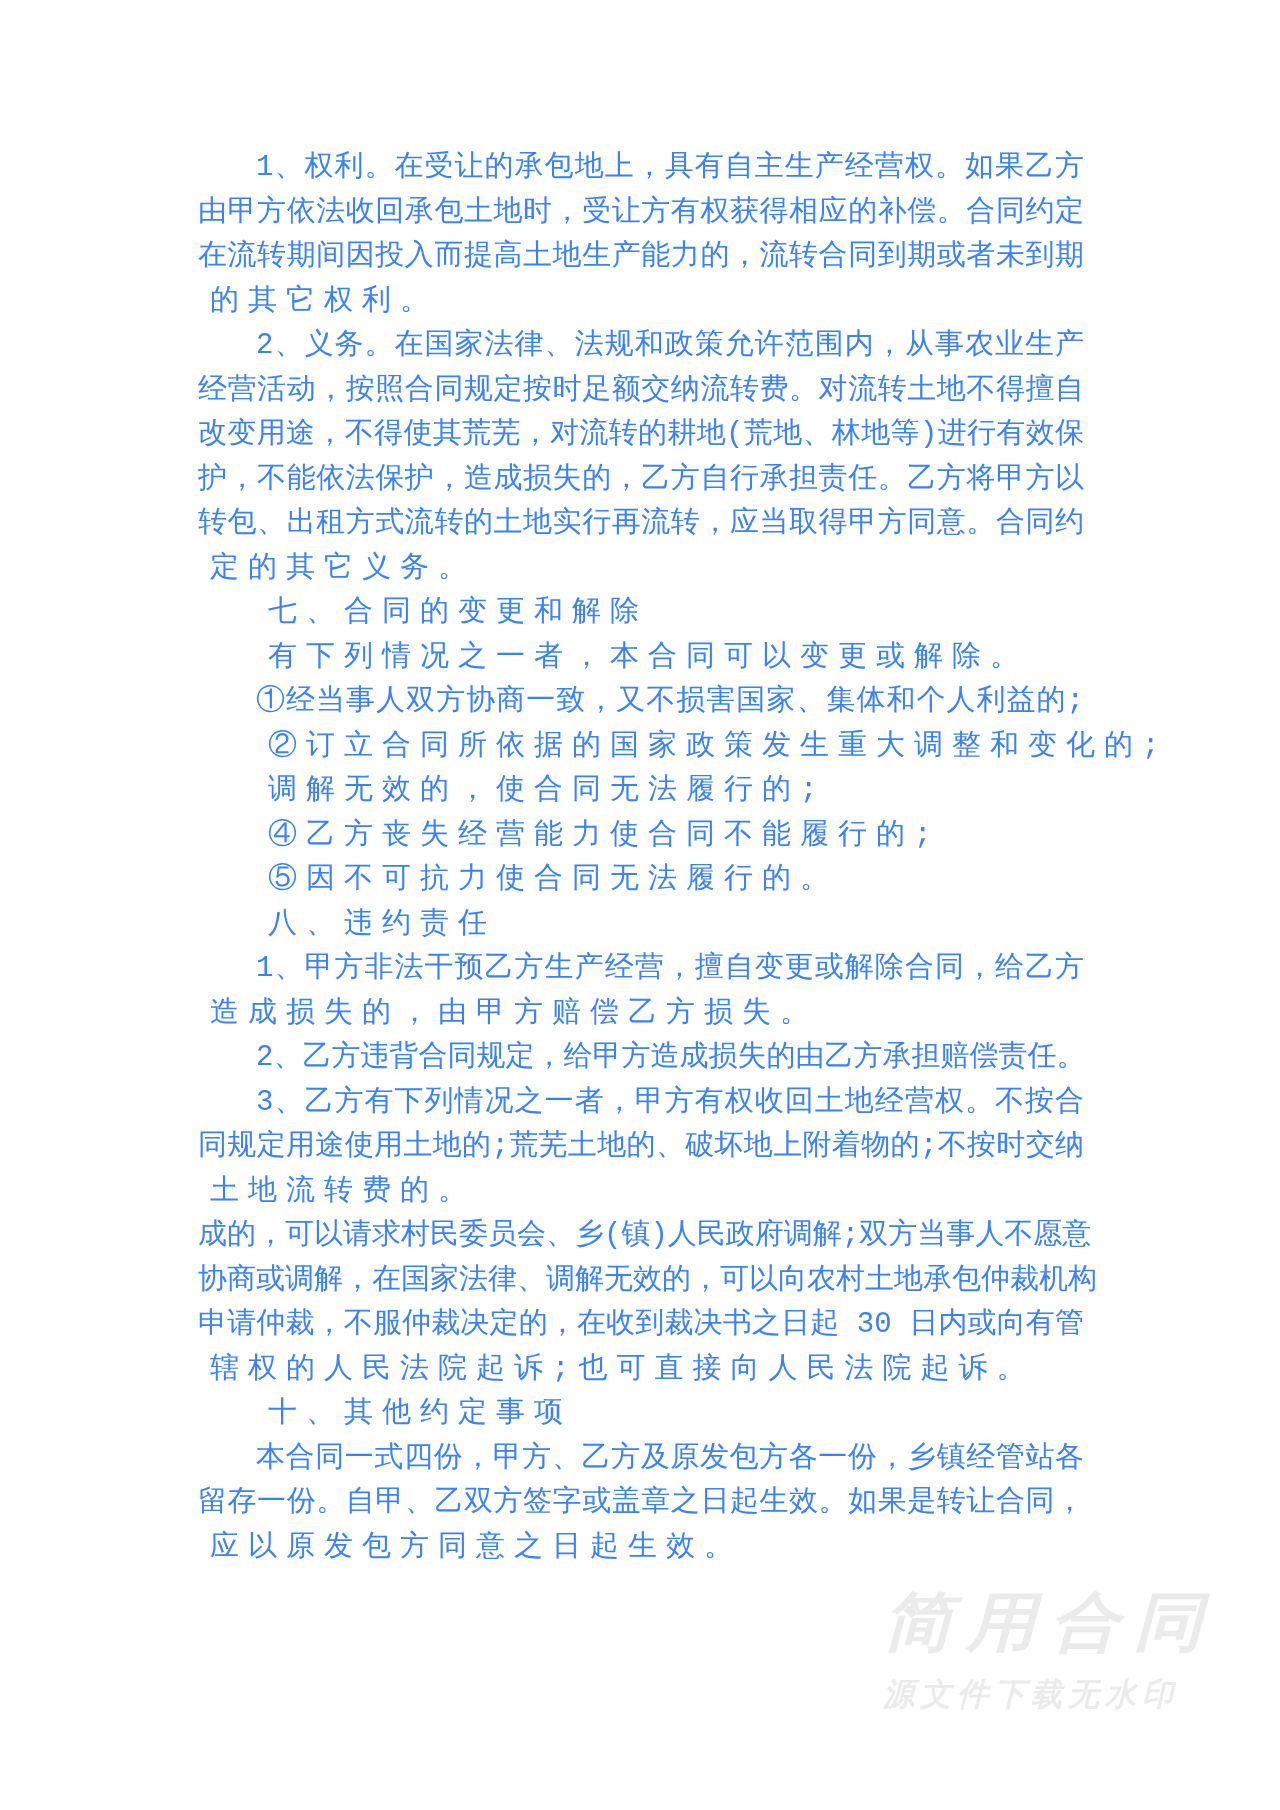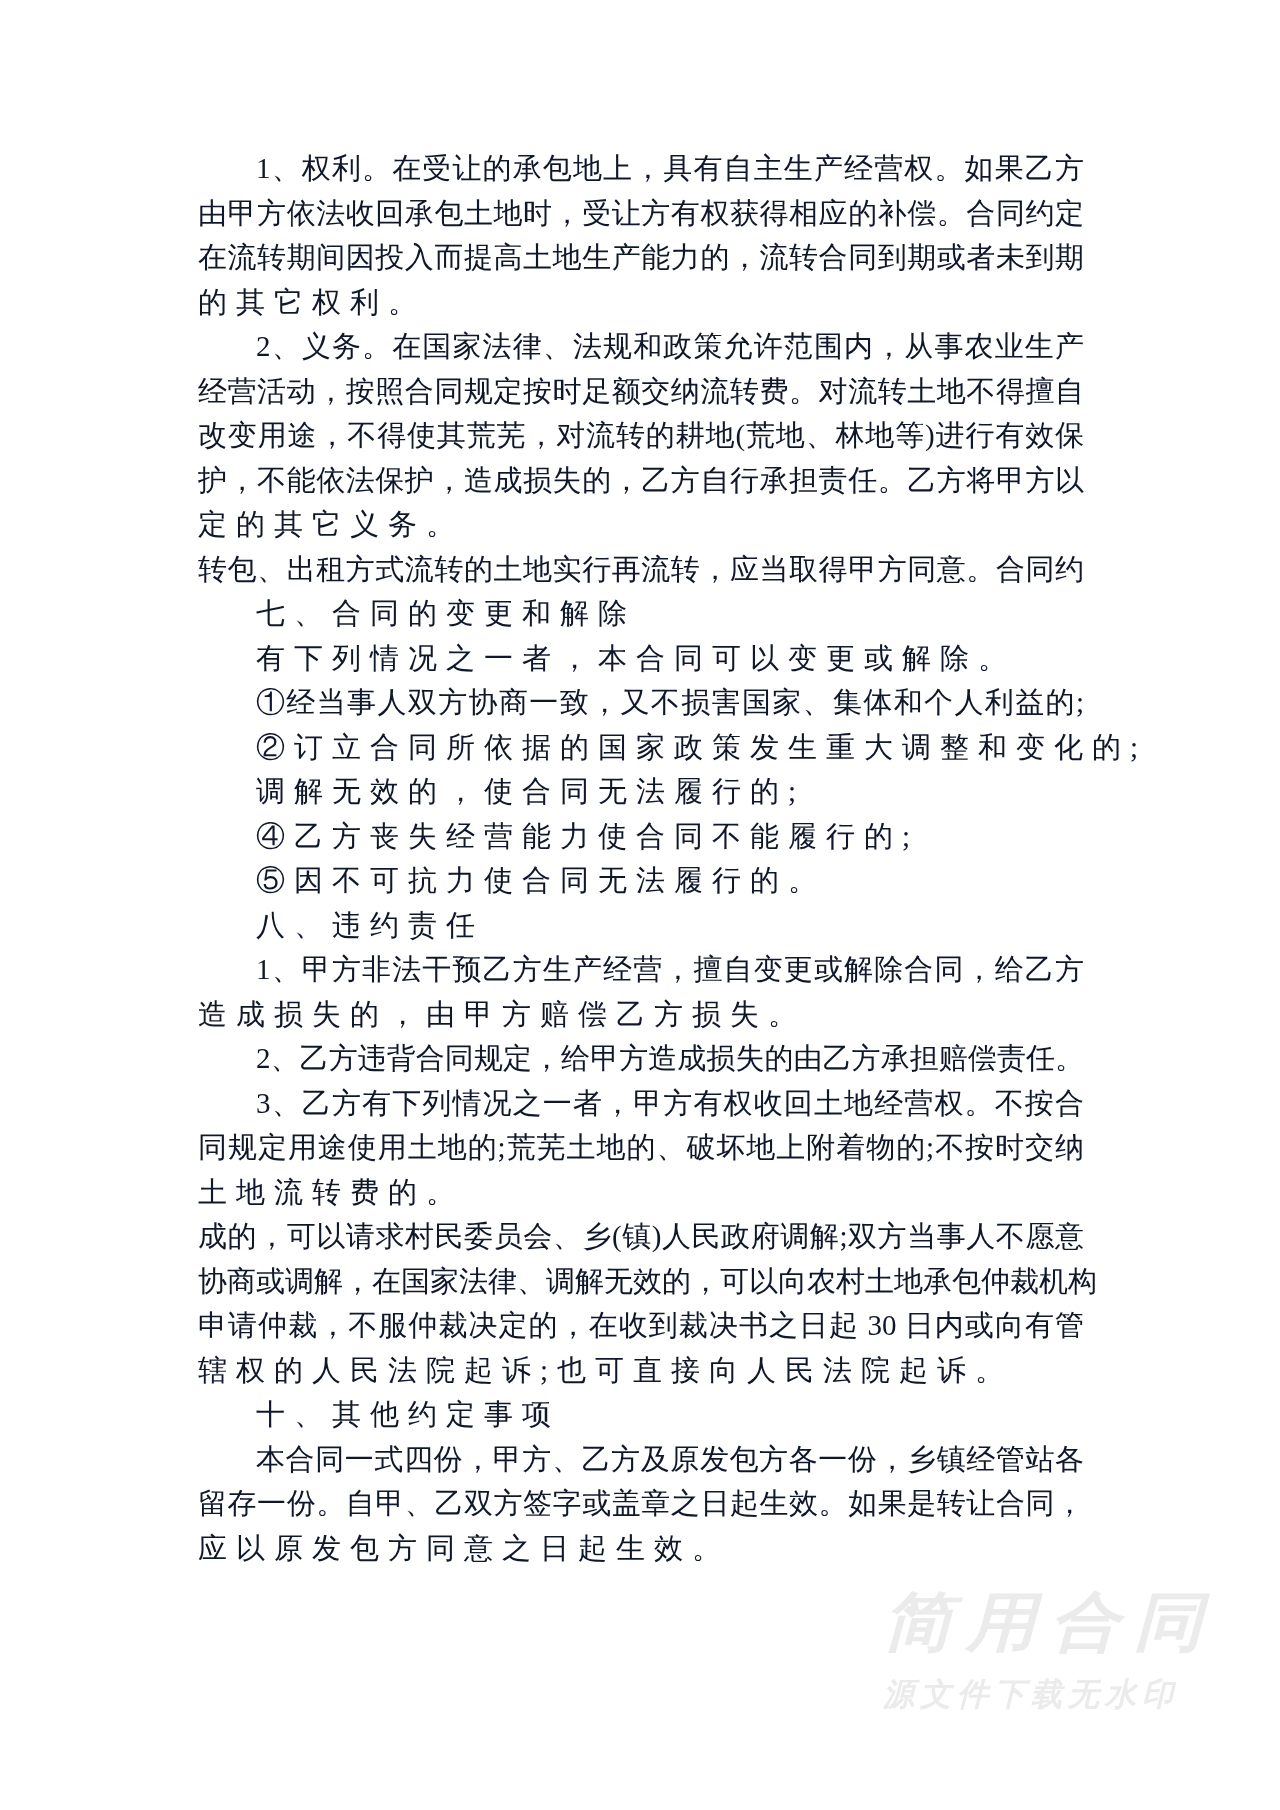--- a/index.html
+++ b/index.html
@@ -18,38 +18,39 @@
     left: 0; top: 0;
     width: 1280px;
     height: 1810px;
     background: #ffffff;
   }
   .text-column {
     position: absolute;
     left: 198px;
     top: 146px;
     width: 886px;
-    font-family: Liberation Serif, serif;
+    font-family: Liberation Mono, monospace;
     font-size: 29px;
-    color: #0f172a;
+    color: #3b82f6;
   }
   .line {
     display: block;
     height: 44.5px;
     line-height: 44.5px;
     white-space: nowrap;
     overflow: visible;
     text-align: justify;
     text-align-last: justify;
     letter-spacing: 0;
   }
   .line.short {
     text-align: center;
     text-align-last: left;
     letter-spacing: 9px;
+    margin-left: 12px;
   }
   .line.indent {
     padding-left: 58px;
   }
   .watermark {
     position: absolute;
     left: 883px;
     width: 296px;
     color: #ebebeb;
     font-family: "DejaVu Sans", "Liberation Sans", sans-serif;
@@ -84,22 +85,22 @@
 <div class="page">
   <div class="text-column">
     <div class="line indent">1、权利。在受让的承包地上，具有自主生产经营权。如果乙方</div>
     <div class="line">由甲方依法收回承包土地时，受让方有权获得相应的补偿。合同约定</div>
     <div class="line">在流转期间因投入而提高土地生产能力的，流转合同到期或者未到期</div>
     <div class="line short">的其它权利。</div>
     <div class="line indent">2、义务。在国家法律、法规和政策允许范围内，从事农业生产</div>
     <div class="line">经营活动，按照合同规定按时足额交纳流转费。对流转土地不得擅自</div>
     <div class="line">改变用途，不得使其荒芜，对流转的耕地(荒地、林地等)进行有效保</div>
     <div class="line">护，不能依法保护，造成损失的，乙方自行承担责任。乙方将甲方以</div>
+    <div class="line">转包、出租方式流转的土地实行再流转，应当取得甲方同意。合同约</div>
     <div class="line short">定的其它义务。</div>
-    <div class="line">转包、出租方式流转的土地实行再流转，应当取得甲方同意。合同约</div>
     <div class="line indent short">七、合同的变更和解除</div>
     <div class="line indent short">有下列情况之一者，本合同可以变更或解除。</div>
     <div class="line indent">①经当事人双方协商一致，又不损害国家、集体和个人利益的;</div>
     <div class="line indent short">②订立合同所依据的国家政策发生重大调整和变化的;</div>
     <div class="line indent short">调解无效的，使合同无法履行的;</div>
     <div class="line indent short">④乙方丧失经营能力使合同不能履行的;</div>
     <div class="line indent short">⑤因不可抗力使合同无法履行的。</div>
     <div class="line indent short">八、违约责任</div>
     <div class="line indent">1、甲方非法干预乙方生产经营，擅自变更或解除合同，给乙方</div>
     <div class="line short">造成损失的，由甲方赔偿乙方损失。</div>

